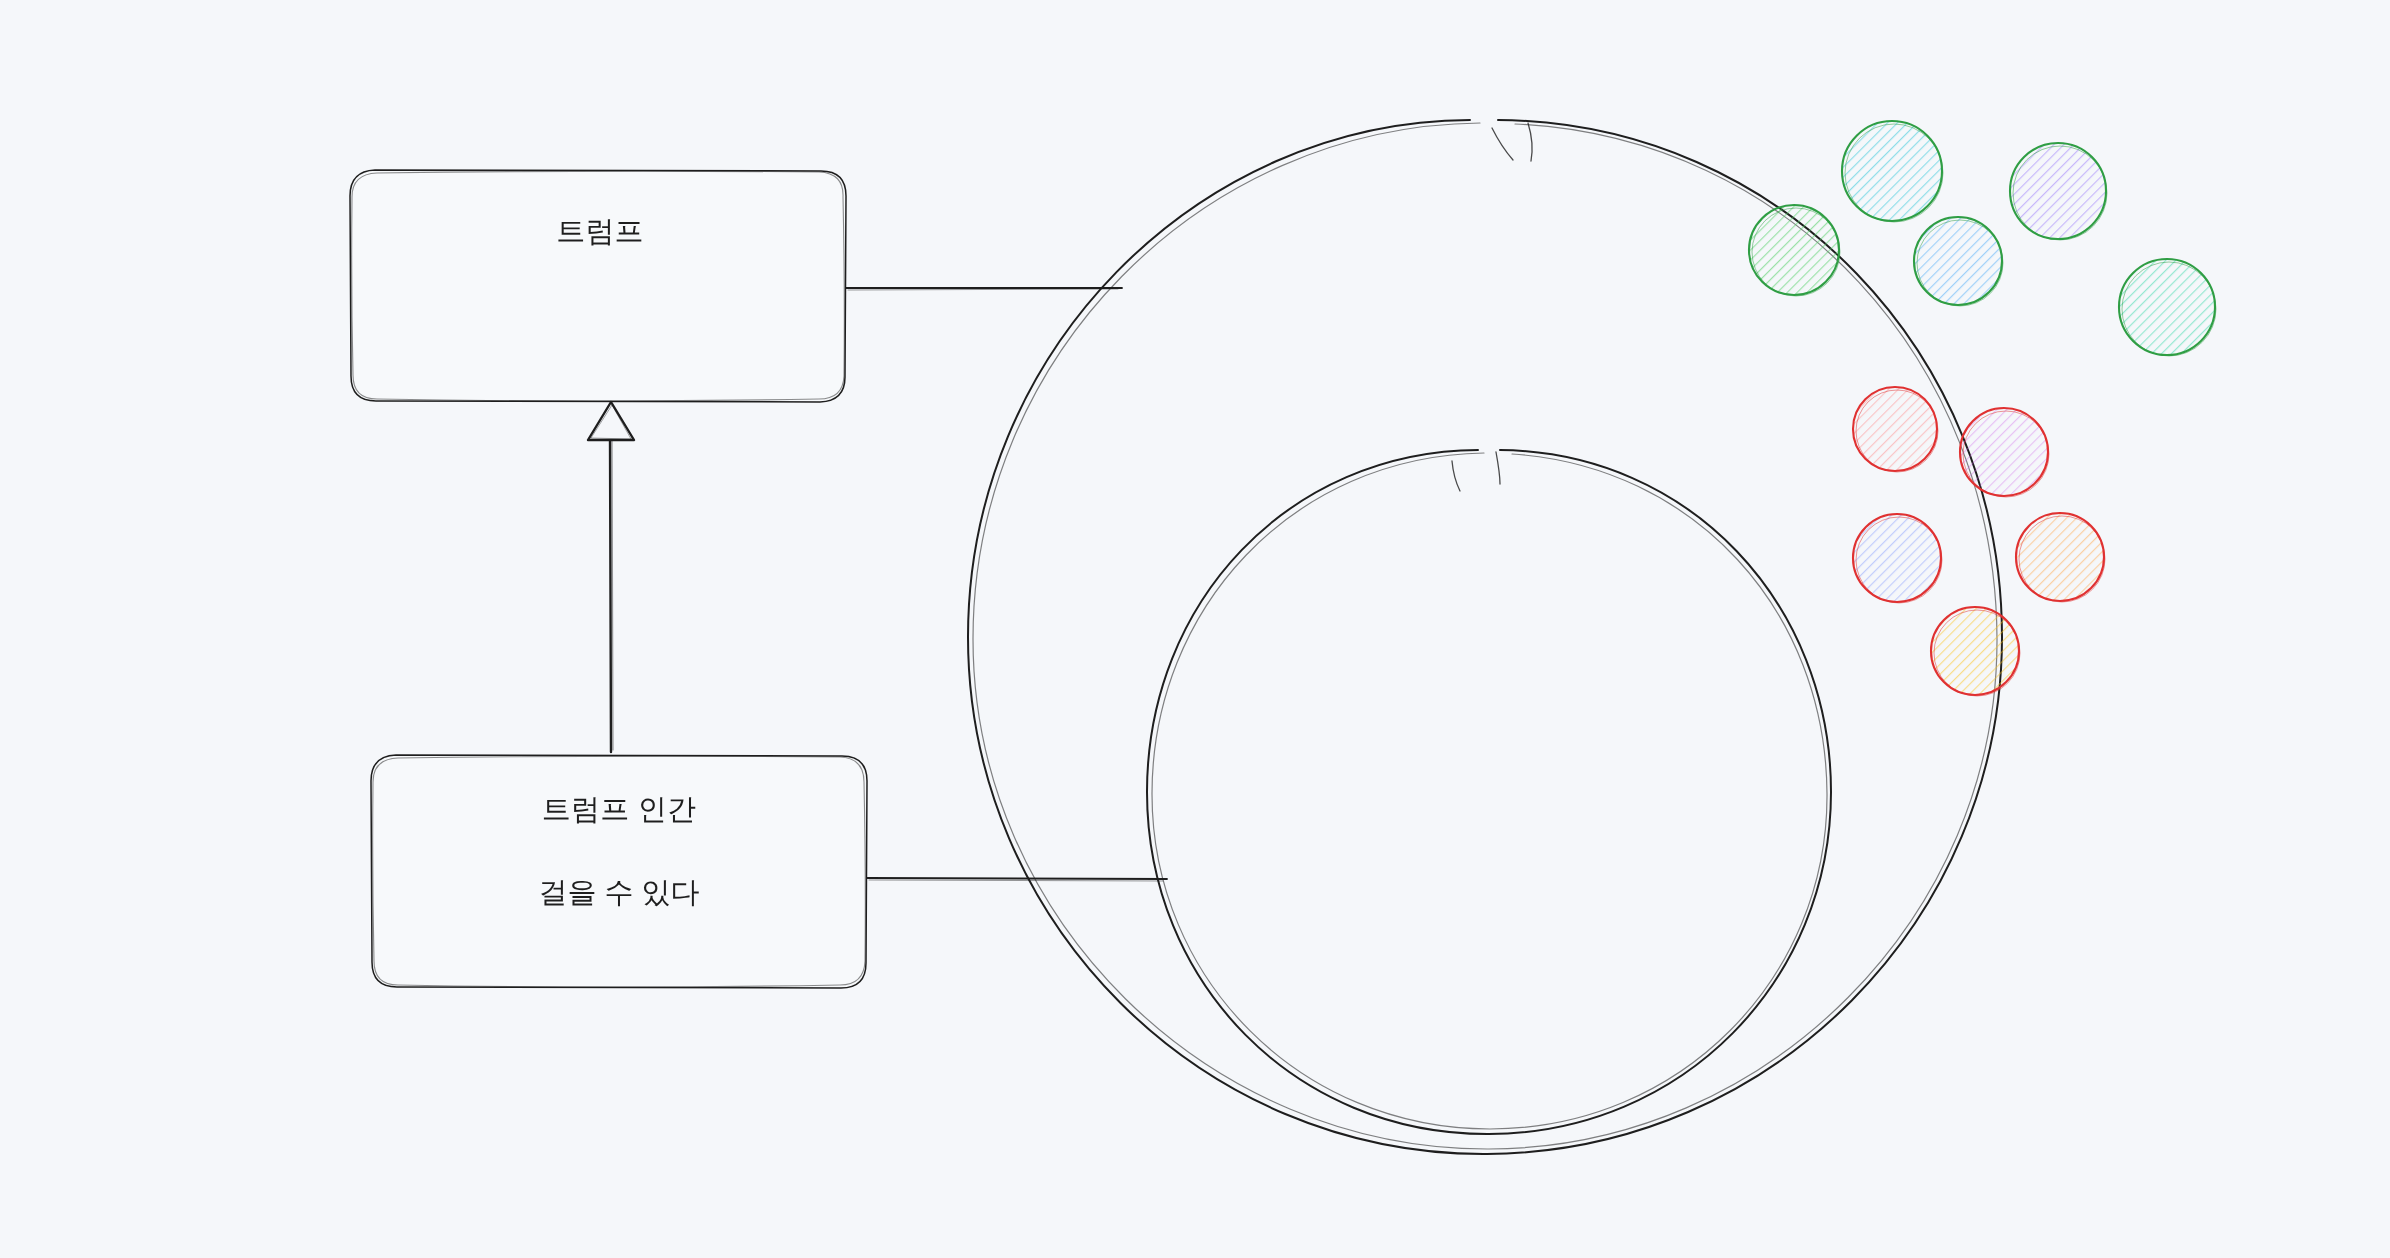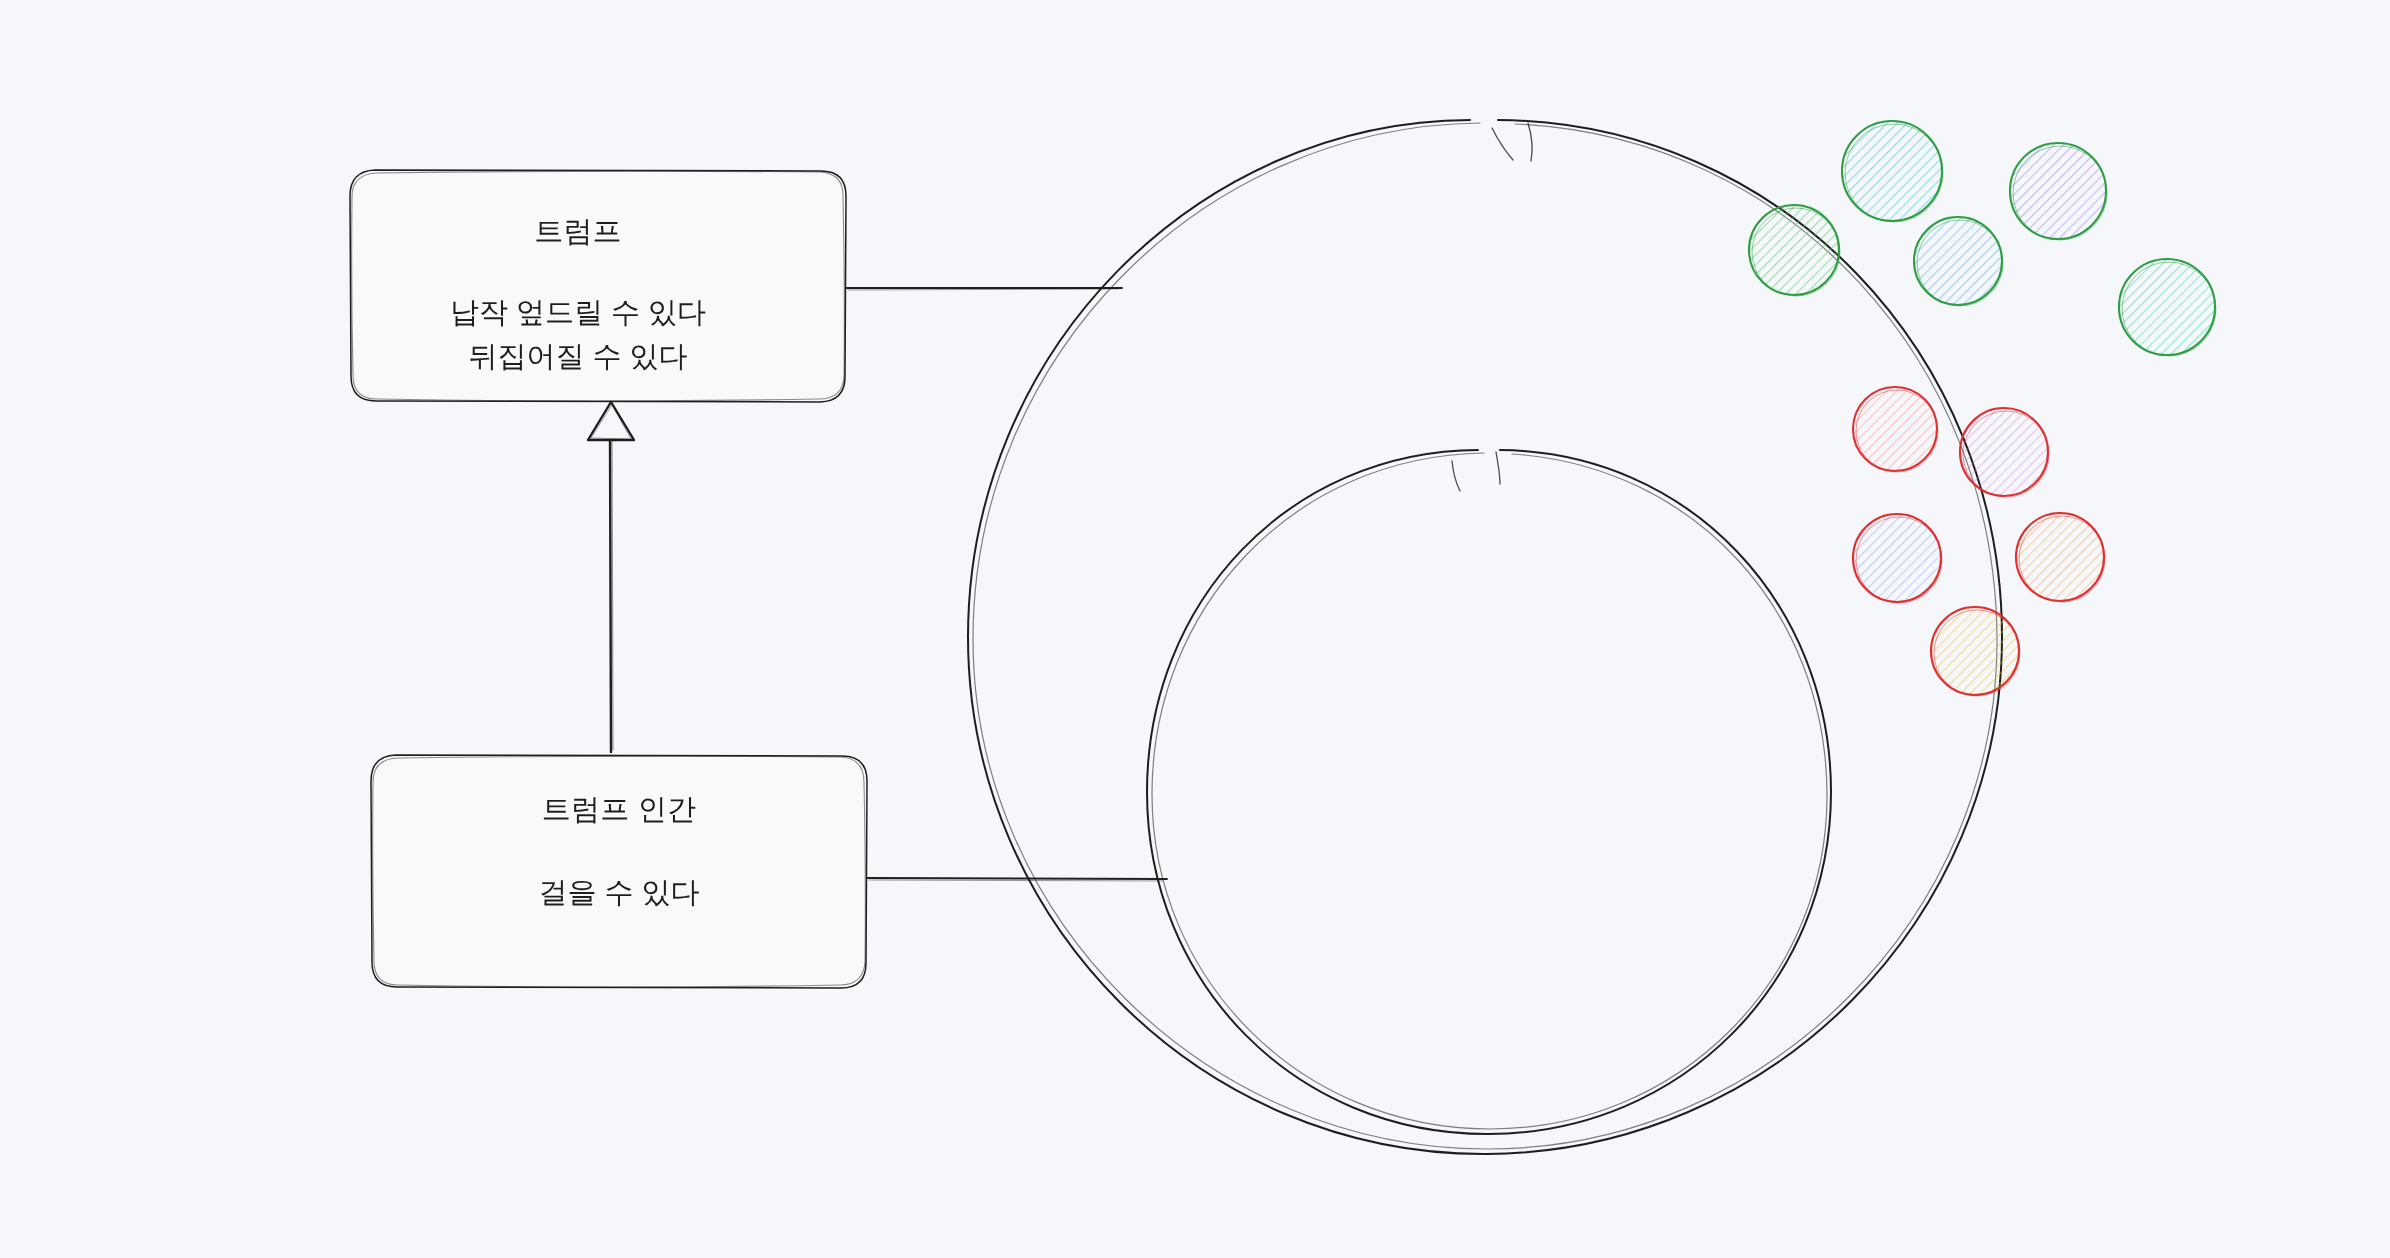--- a/index.html
+++ b/index.html
@@ -44,21 +44,21 @@
     text-align: center;
   }
   .node-body {
     font-size: 29px;
     color: #1e1e1e;
     line-height: 1.5;
     text-align: center;
     white-space: pre-line;
   }
   #box-super {
-    left: 330px;
+    left: 352px;
     top: 170px;
     width: 496px;
     height: 232px;
     padding-top: 42px;
   }
   #box-super .node-body { margin-top: 40px; }
   #box-sub {
     left: 371px;
     top: 748px;
     width: 496px;
@@ -214,22 +214,20 @@
     </g>
     <g>
       <circle cx="1975" cy="651" r="44" fill="url(#h-ffec99)"></circle>
       <circle cx="1975" cy="651" r="44" fill="none" stroke="#e03131" stroke-width="2.1"></circle>
       <circle cx="1977" cy="653" r="43" fill="none" stroke="#e03131" stroke-width="1" opacity="0.5"></circle>
     </g>
   </svg>
 
   <div class="node-box" id="box-super">
     <div class="node-title">트럼프</div>
-    <div class="node-body">납작 엎드릴 수 있다
-뒤집어질 수 있다</div>
   </div>
 
   <div class="node-box" id="box-sub">
     <div class="node-title">트럼프 인간</div>
     <div class="node-body">걸을 수 있다</div>
   </div>
 
 </div>
 
 </body></html>

